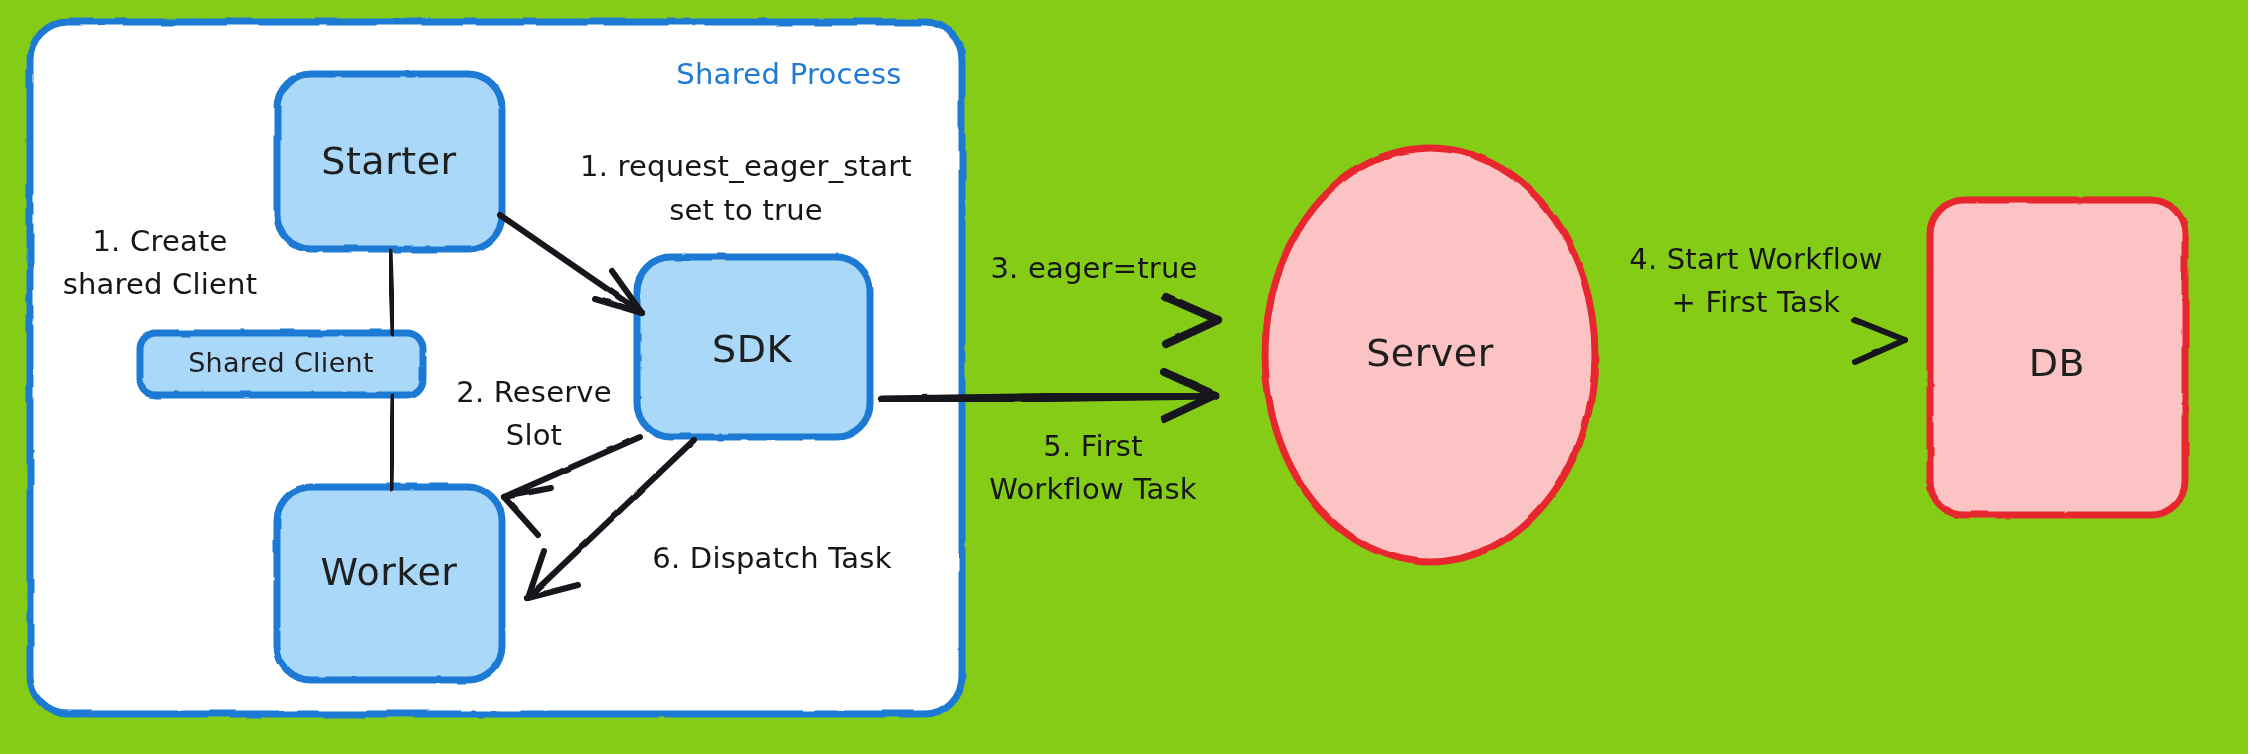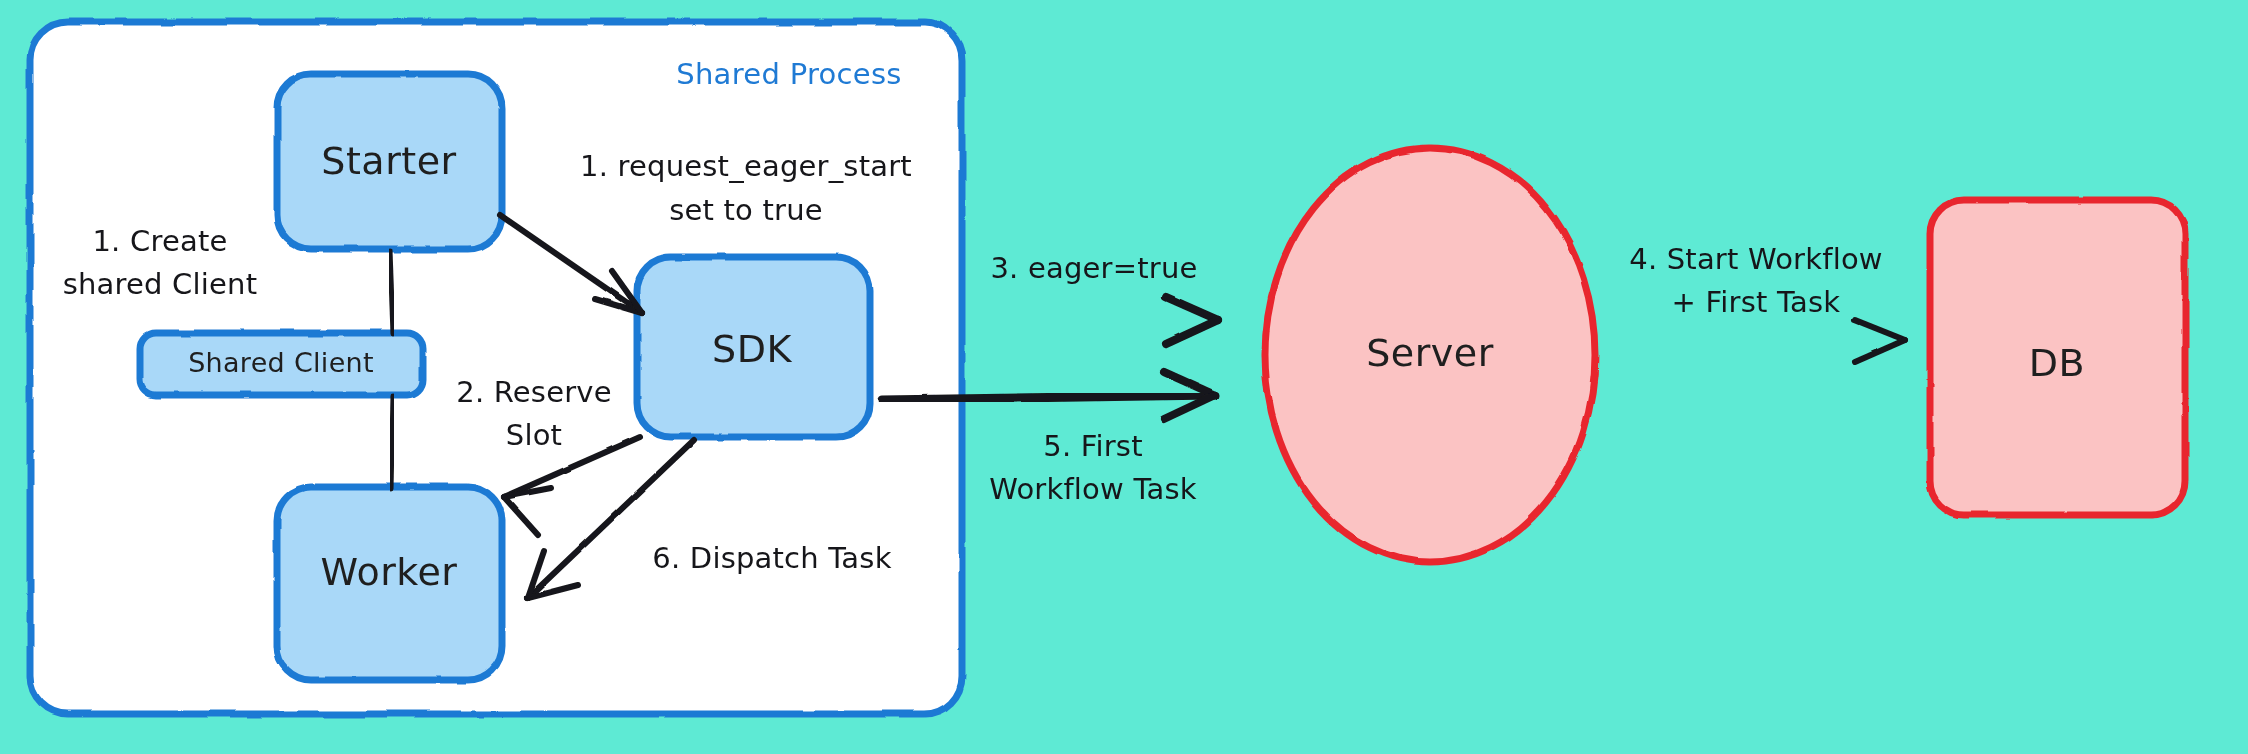--- a/index.html
+++ b/index.html
@@ -10,21 +10,21 @@
   body {
     width: 2248px;
     height: 754px;
     overflow: hidden;
     font-family: "DejaVu Sans", sans-serif;
   }
   #diagram-root {
     position: relative;
     width: 2248px;
     height: 754px;
-    background: #5eead4;
+    background: #84cc16;
   }
   svg.diagram-canvas {
     position: absolute;
     top: 0;
     left: 0;
     width: 2248px;
     height: 754px;
   }
   text {
     font-family: "DejaVu Sans", sans-serif;

